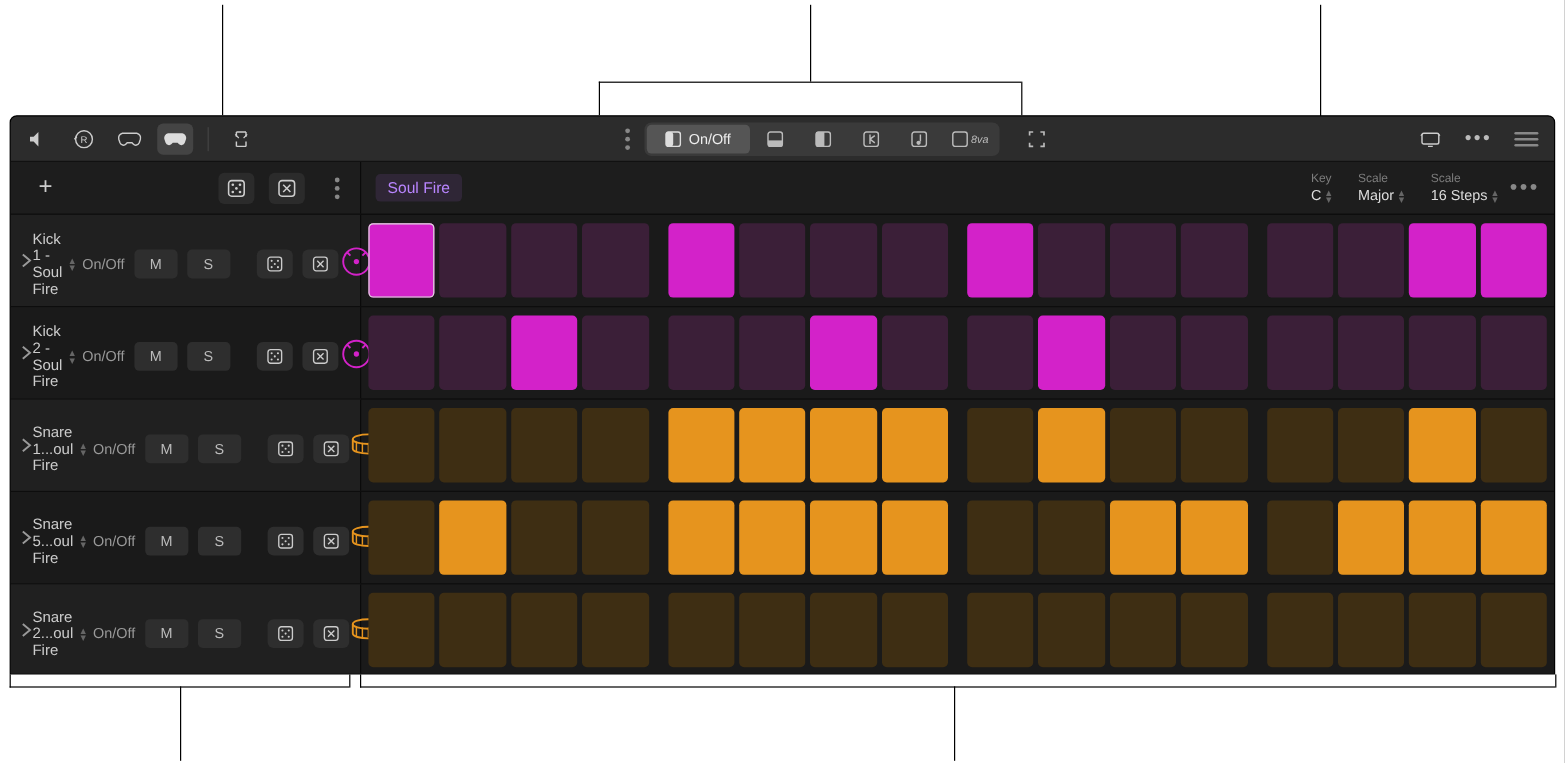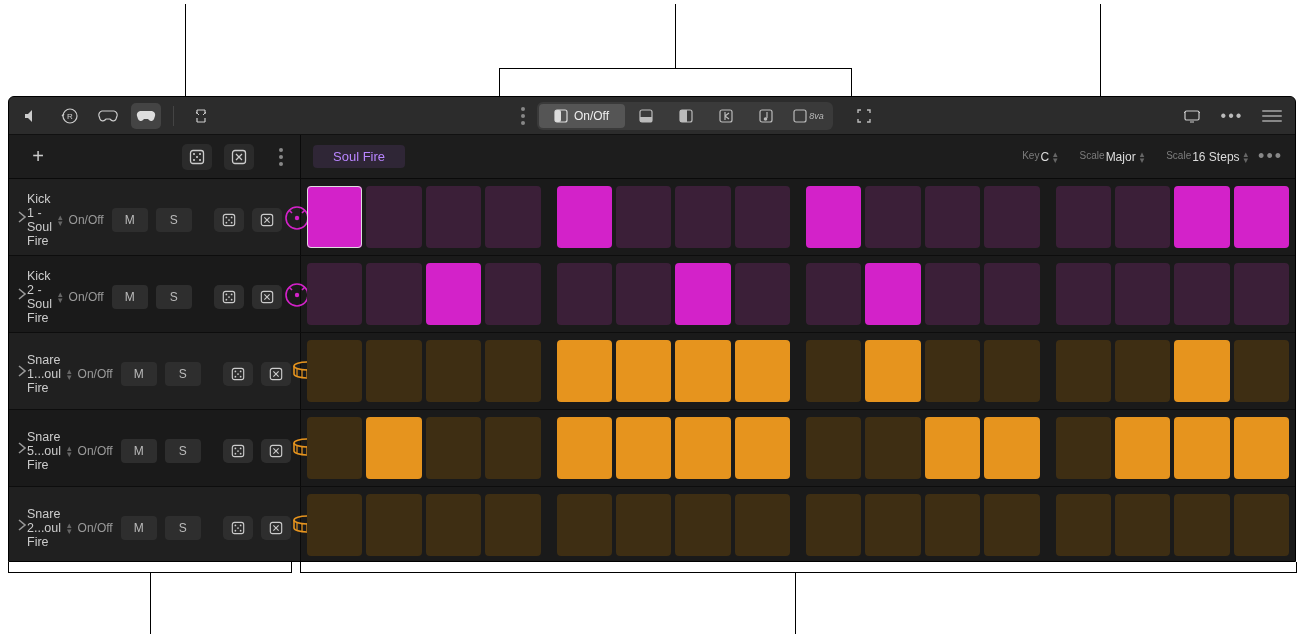--- a/index.html
+++ b/index.html
@@ -44,24 +44,24 @@
   .sub-left-icons .dice, .sub-left-icons .boxx {
     width:30px; height:26px; border-radius:5px; background:#2b2b2b; display:flex; align-items:center; justify-content:center;
   }
   .add-btn { color:#ccc; font-size:20px; width:22px; text-align:center; cursor:pointer; }
   .vdots { width:18px; text-align:center; color:#888; font-size:16px; cursor:pointer; letter-spacing:0; line-height:4px; display:flex; flex-direction:column; gap:3px; align-items:center; margin-left:6px;}
   .vdots span{width:4px;height:4px;background:#888;border-radius:50%;}
   .sub-right {
     flex:1; display:flex; align-items:center; padding:0 12px; justify-content:space-between;
   }
   .pattern-chip {
-    background:#2f2636; color:#b985ff; font-size:13px; padding:4px 20px; border-radius:4px;
+    background:#2f2636; color:#b985ff; font-size:13px; padding:4px 10px; border-radius:4px;
   }
   .meta-group { display:flex; gap:22px; align-items:flex-start; }
-  .meta-group .meta { display:flex; gap:1px; }
+  .meta-group .meta { display:flex; flex-direction:column; gap:1px; }
   .meta .lbl { font-size:10px; color:#7d7d7d; }
   .meta .val { font-size:12px; color:#ddd; display:flex; align-items:center; gap:4px;}
   .updn { font-size:9px; color:#666; line-height:6px; display:flex; flex-direction:column;}
   .more-h { color:#888; font-size:18px; letter-spacing:2px; cursor:pointer; margin-left:10px;}
 
   
   .rows-area { display:flex; flex-direction:column; }
   .row {
     height: 77px; display:flex; border-bottom:1px solid #0d0d0d; position:relative;
   }

